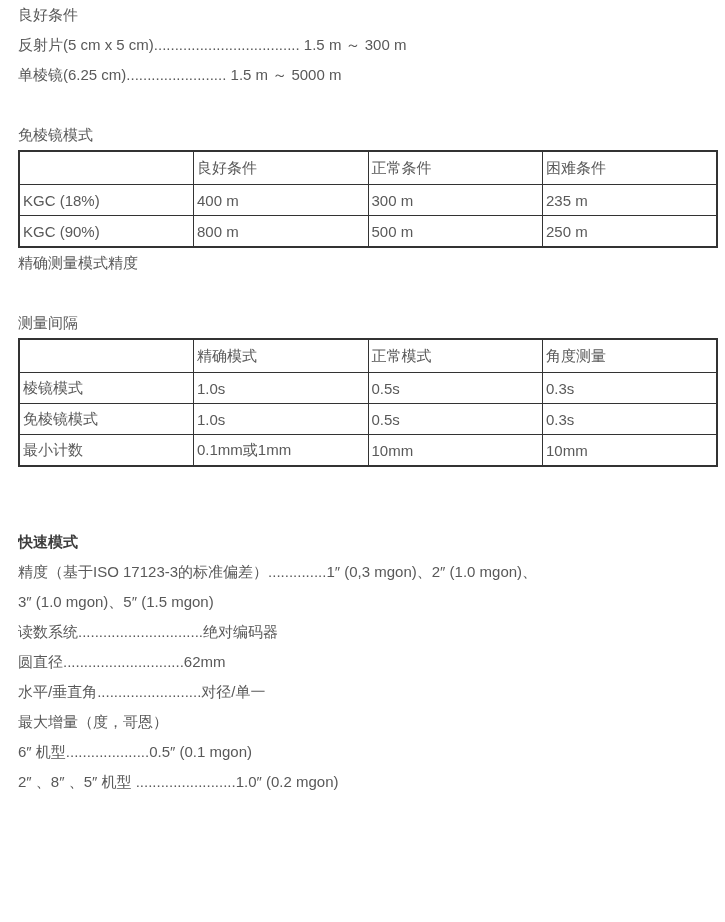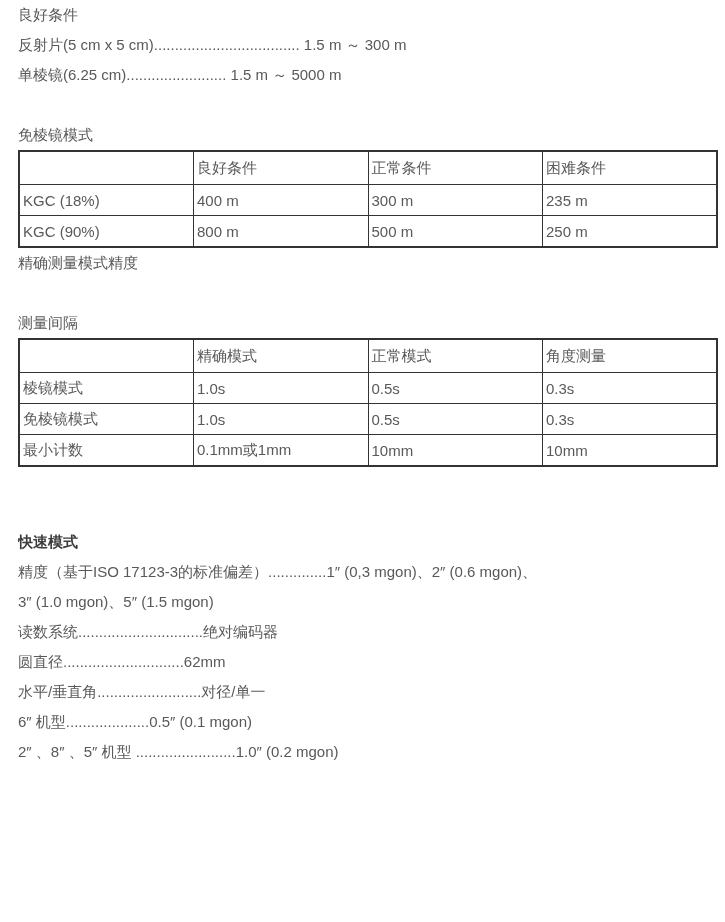--- a/index.html
+++ b/index.html
@@ -116,21 +116,22 @@
       <td>10mm</td>
       <td>10mm</td>
     </tr>
   </tbody>
     </table>
 
   <p class="line blank"></p>
   <p class="line blank"></p>
 
   <p class="line heading">快速模式</p>
-  <p class="line">精度（基于ISO 17123-3的标准偏差）..............1″ (0,3 mgon)、2″ (0.6 mgon)、</p>
+  <p class="line">精度（基于ISO 17123-3的标准偏差）..............1″ (0,3 mgon)、2″ (1.0 mgon)、</p>
   <p class="line">3″ (1.0 mgon)、5″ (1.5 mgon)</p>
   <p class="line">读数系统..............................绝对编码器</p>
   <p class="line">圆直径.............................62mm</p>
   <p class="line">水平/垂直角.........................对径/单一</p>
+  <p class="line">最大增量（度，哥恩）</p>
   <p class="line">6″ 机型....................0.5″ (0.1 mgon)</p>
   <p class="line">2″ 、8″ 、5″ 机型 ........................1.0″ (0.2 mgon)</p>
 
 </div>
 
 </body></html>

